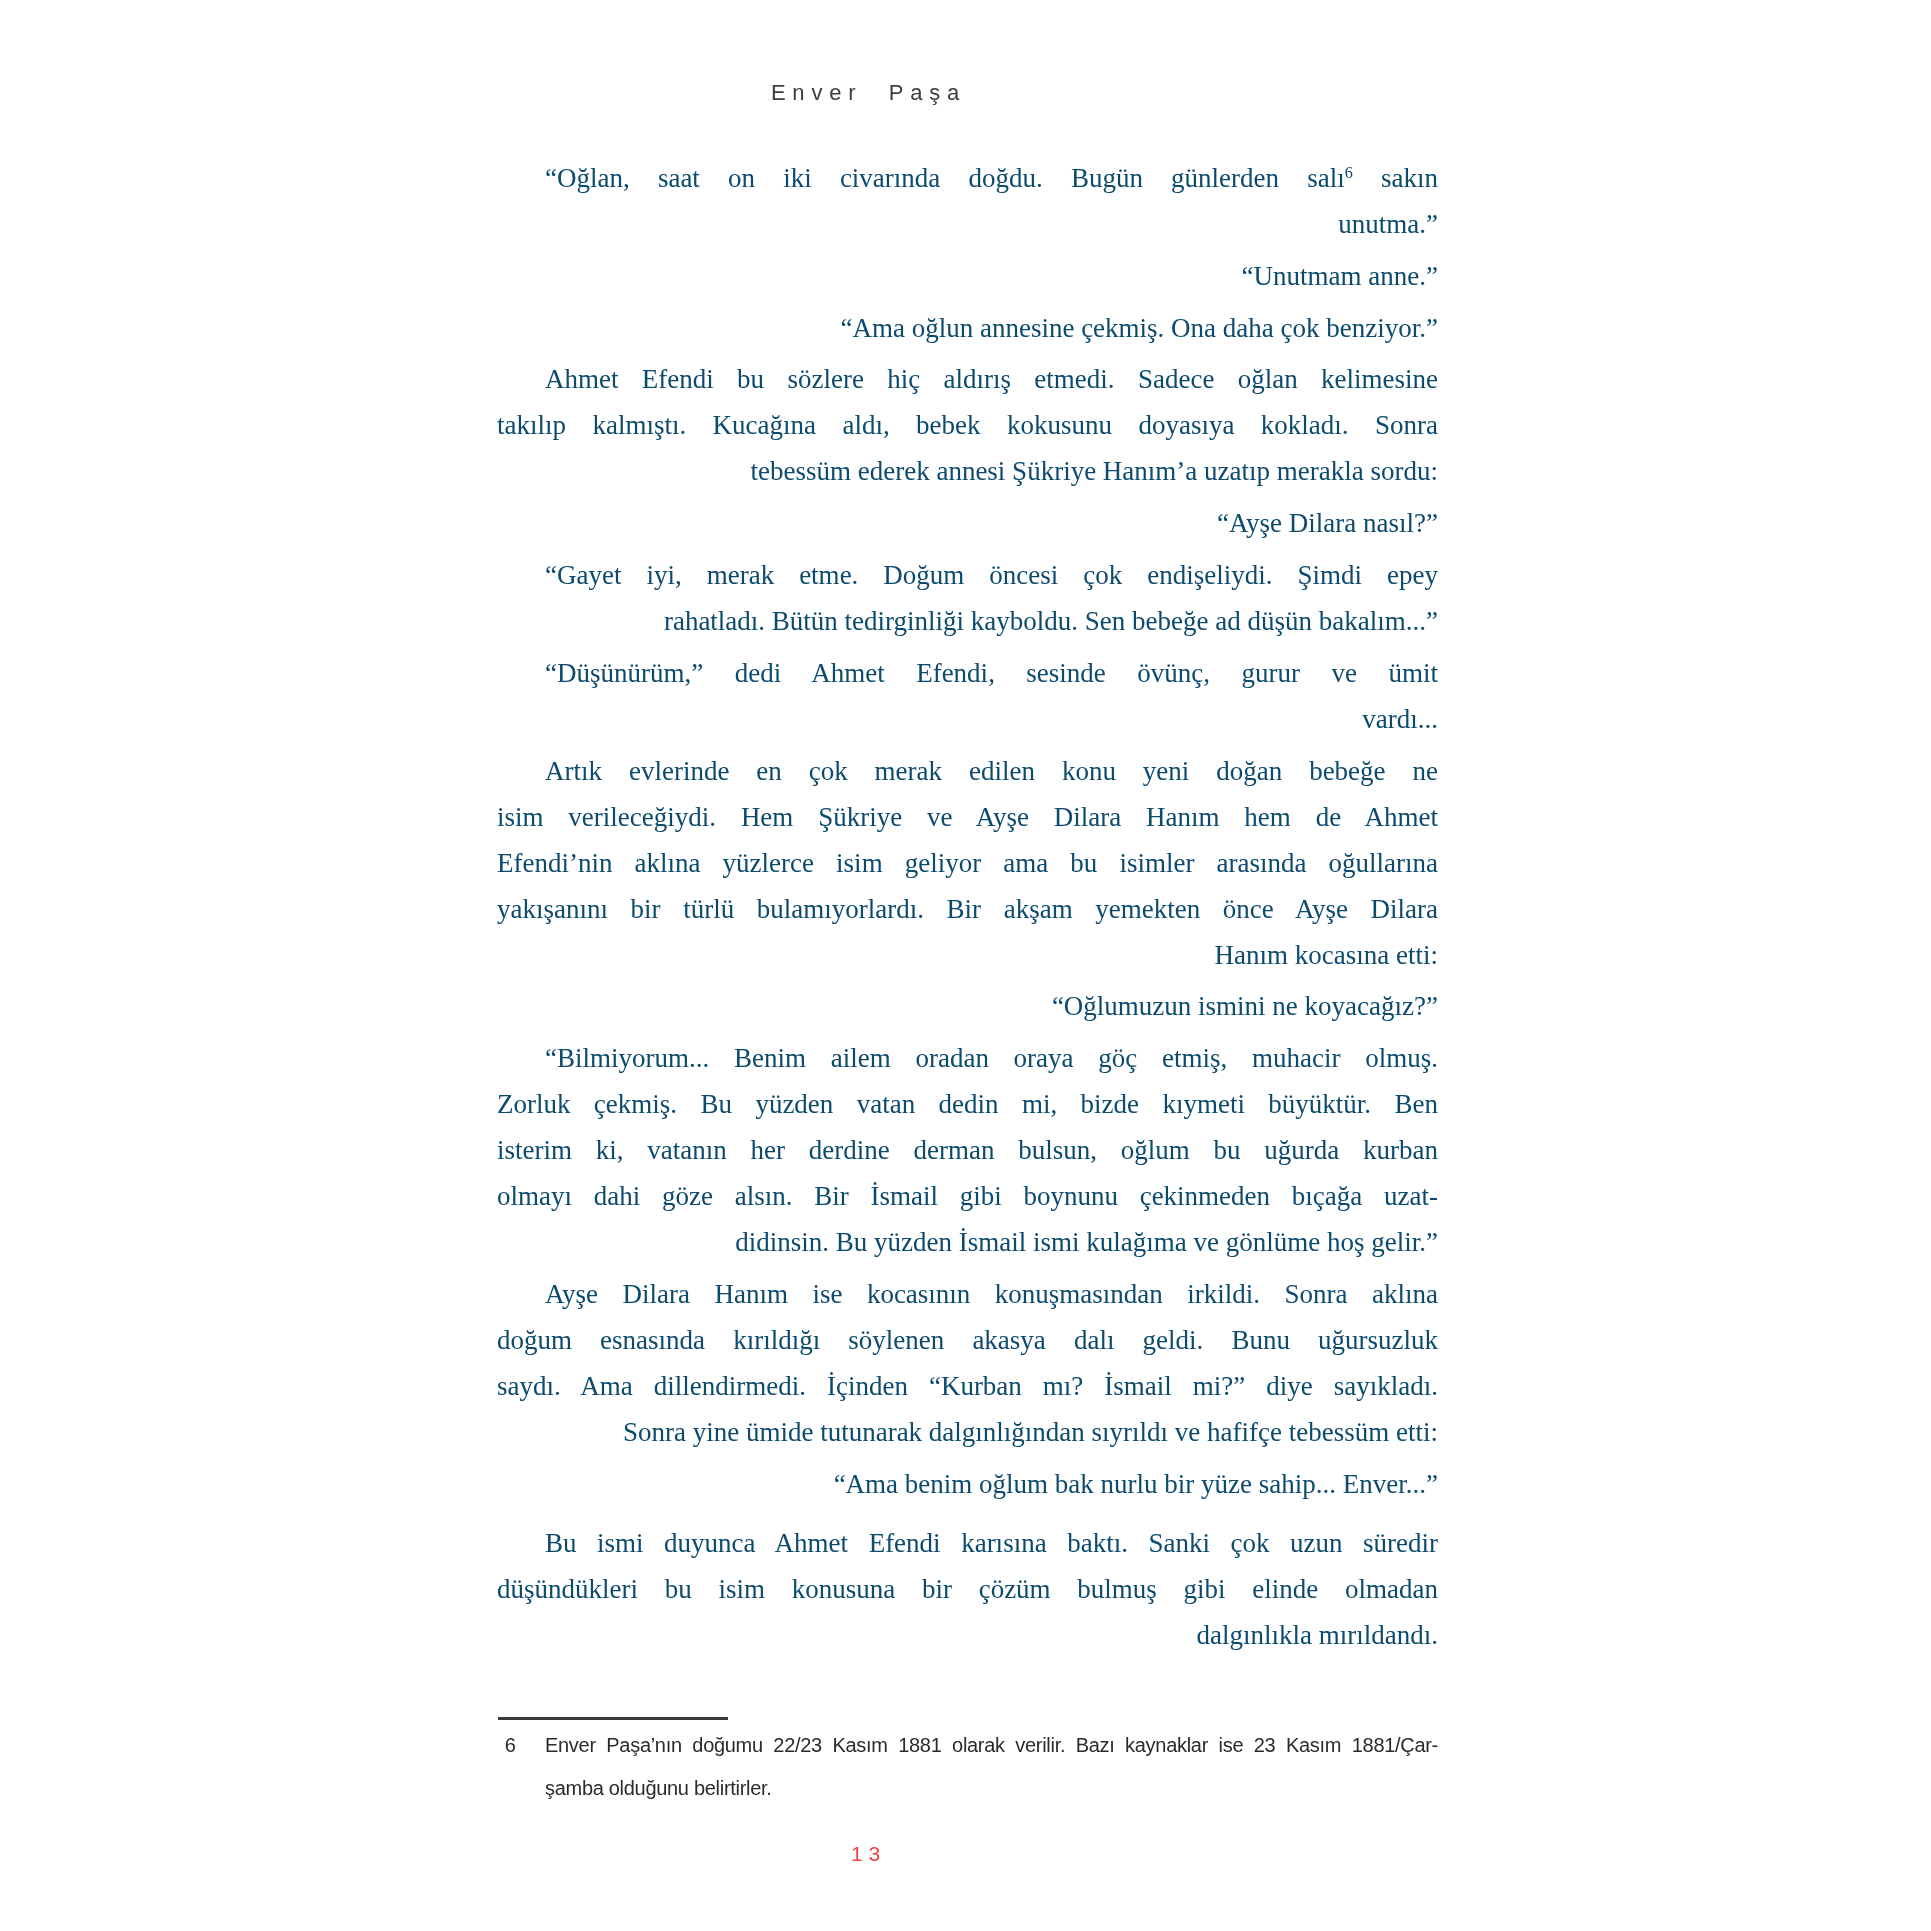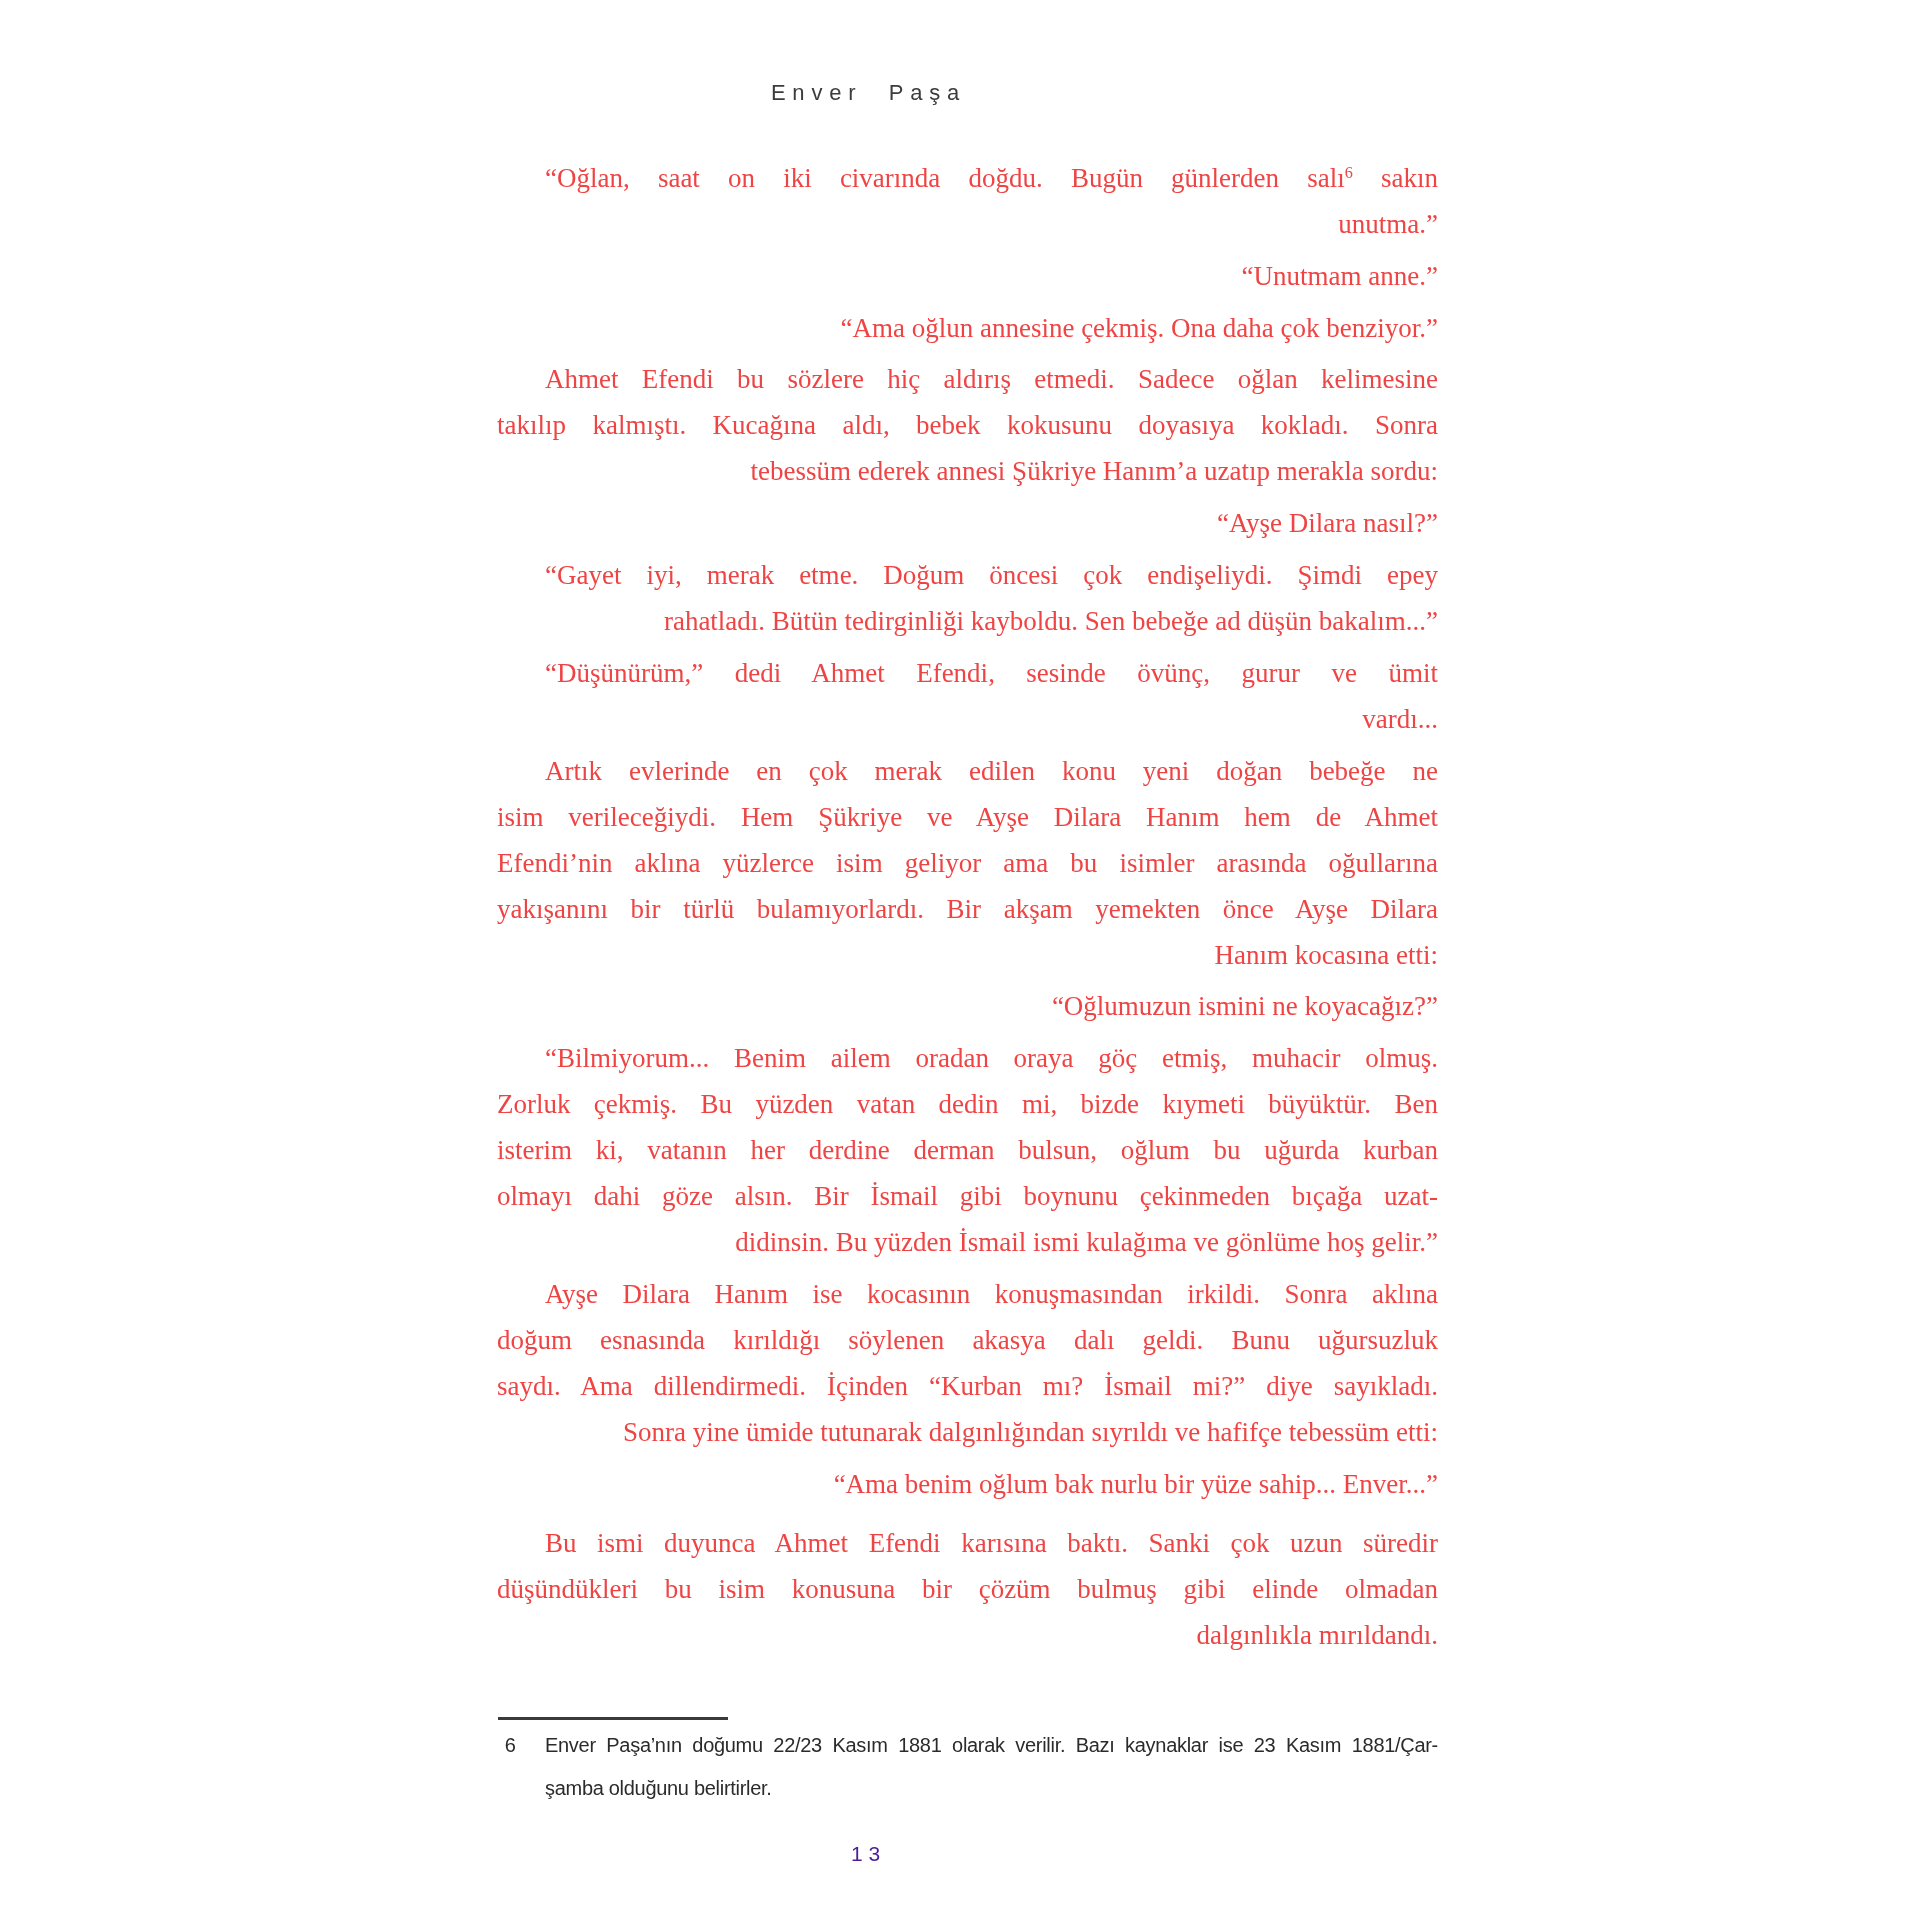--- a/index.html
+++ b/index.html
@@ -23,21 +23,21 @@
     word-spacing: 13.5px;
     color: #3c3c3c;
   }
   .body-text {
     position: absolute;
     top: 155px;
     left: 497px;
     width: 941px;
     font-family: "Liberation Serif", "DejaVu Serif", serif;
     font-size: 27px;
-    color: #ef4444;
+    color: #0c4a6e;
   }
   .paragraph { margin: 0 0 5.8px 0; }
   .paragraph:last-child { margin-bottom: 0; margin-top: 13px; }
   .line { line-height: 46px; }
   .line.just { text-align: justify; text-align-last: justify; }
   .line.indent { text-indent: 48px; }
   .line.lastline { text-align: right; white-space: nowrap; }
   sup.fnref {
     font-size: 0.6em;
     line-height: 0;
@@ -78,21 +78,21 @@
   .page-number {
     position: absolute;
     top: 1840px;
     left: 0;
     width: 100%;
     text-align: center;
     font-family: "Liberation Sans", "DejaVu Sans", sans-serif;
     font-size: 21px;
     line-height: 27px;
     letter-spacing: 5.8px;
-    color: #4c1d95;
+    color: #ef4444;
   }
 </style>
 </head>
 <body>
 
 <div class="page">
 
   <div class="running-header">Enver Paşa</div>
 
   <div class="body-text">

